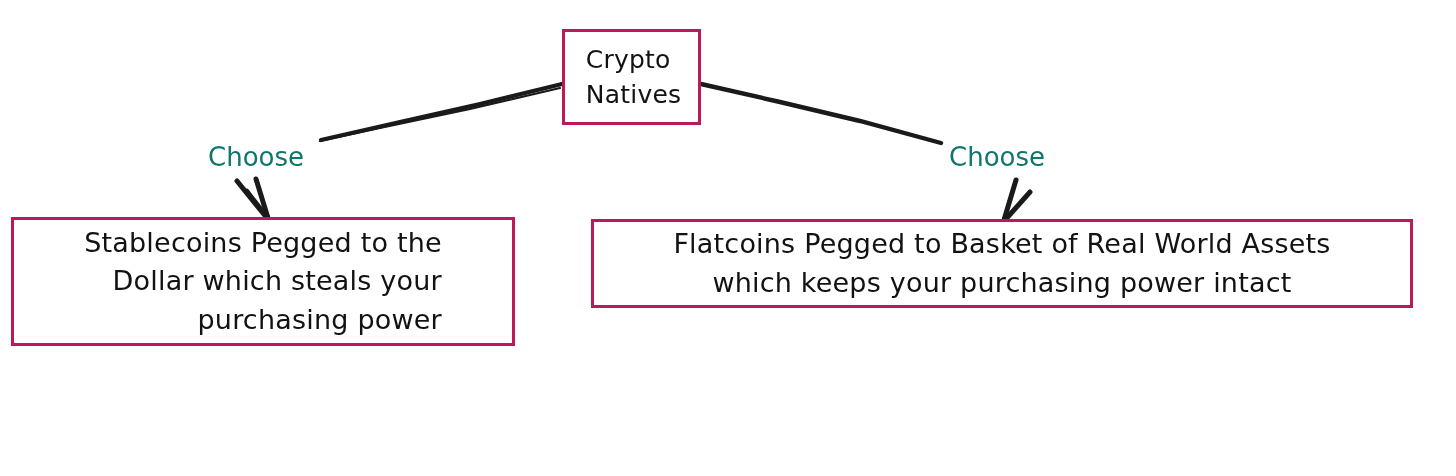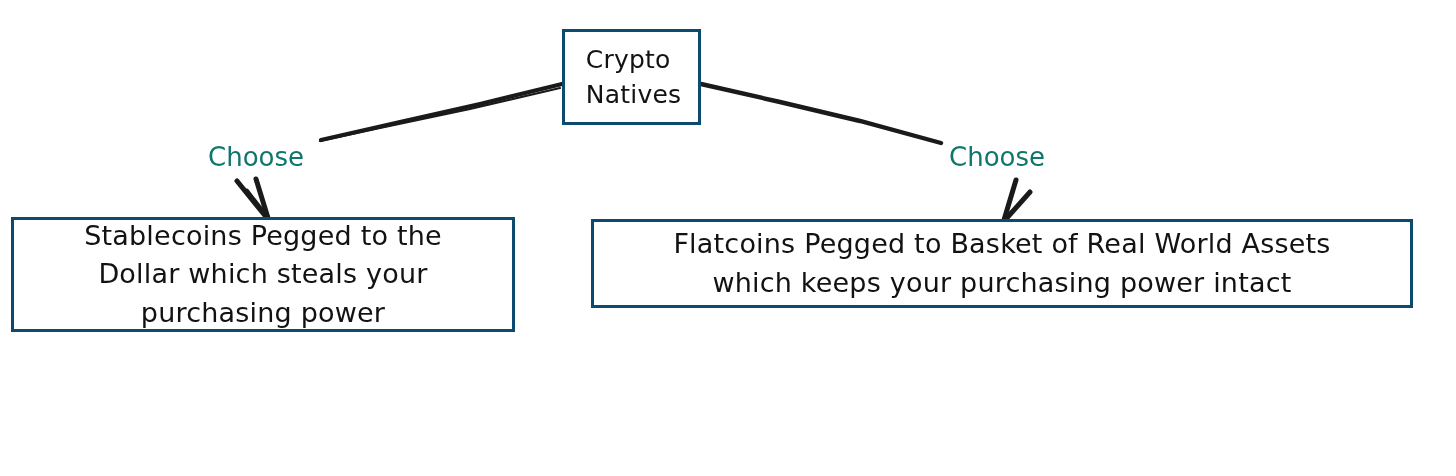--- a/index.html
+++ b/index.html
@@ -16,21 +16,21 @@
   }
   #canvas {
     position: absolute;
     inset: 0;
     width: 1456px;
     height: 476px;
   }
   .node {
     position: absolute;
     box-sizing: border-box;
-    border: 3px solid #0c4a6e;
+    border: 3px solid #be185d;
     background: #ffffff;
     display: flex;
     align-items: center;
     justify-content: center;
     text-align: center;
     color: #121212;
     z-index: 2;
   }
   .node-text {
     display: block;
@@ -52,21 +52,22 @@
     font-size: 25px;
     text-align: left;
     padding-left: 4px;
     line-height: 1.42;
   }
   
   #node-left {
     left: 11px;
     top: 217px;
     width: 504px;
-    height: 115px;
+    height: 129px;
+    text-align: right;
   }
   #node-left .node-text {
     font-size: 27px;
     line-height: 1.42;
   }
   
   #node-right {
     left: 591px;
     top: 219px;
     width: 822px;

